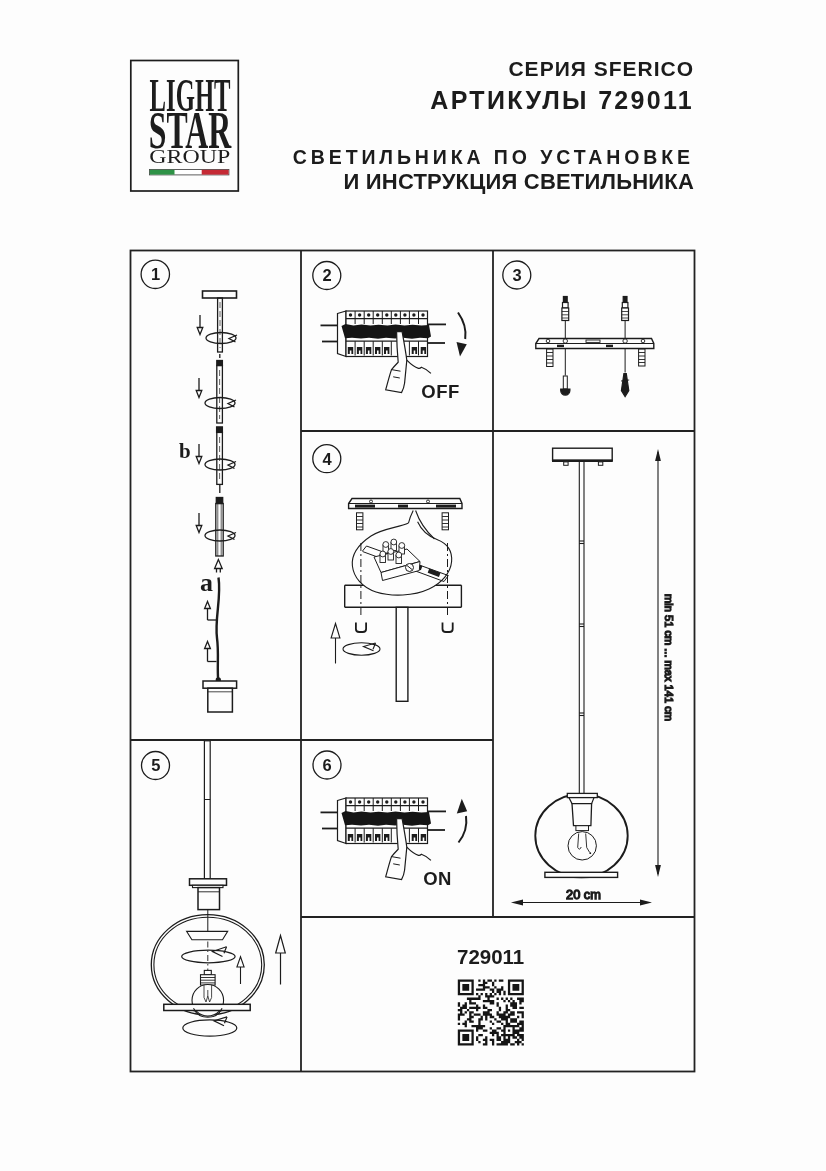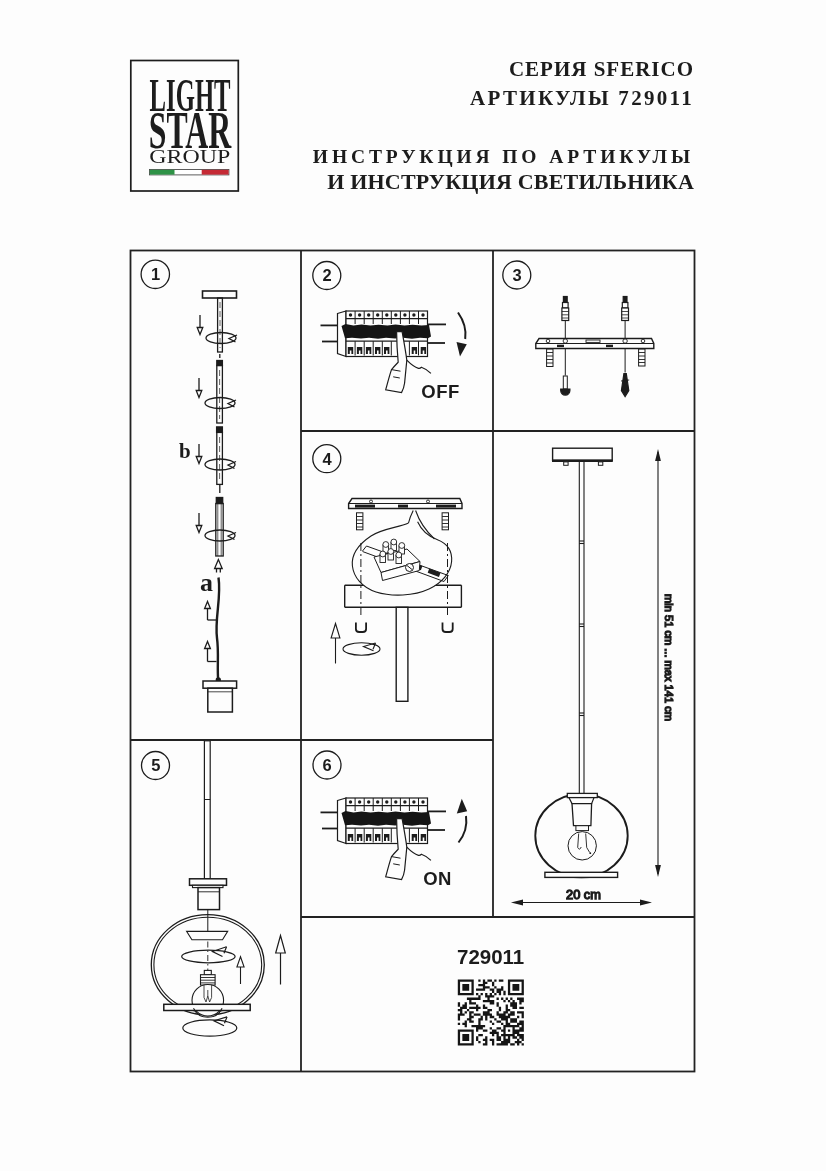--- a/index.html
+++ b/index.html
@@ -1,18 +1,18 @@
 <!DOCTYPE html>
 <html><head>
 <meta charset="utf-8">
 <style>
 html,body{margin:0;padding:0;}
 body{width:826px;height:1171px;background:#fdfdfd;font-family:"Liberation Sans",sans-serif;position:relative;overflow:hidden;}
 .abs{position:absolute;}
-.hdr{position:absolute;right:132px;text-align:right;font-weight:bold;color:#1c1c1c;white-space:nowrap;font-family:Liberation Serif, serif;}
+.hdr{position:absolute;right:132px;text-align:right;font-weight:bold;color:#1c1c1c;white-space:nowrap;}
 </style>
 </head>
 <body>
 
 <svg class="abs" style="left:0;top:0;" width="826" height="240" viewBox="0 0 826 240">
 
 <rect x="130.8" y="60.5" width="107.5" height="130.5" fill="#fdfdfd" stroke="#1d1d1d" stroke-width="1.7"></rect>
 
 <text x="149.6" y="111.4" fill="#1d1d1d" font-family="Liberation Serif,serif" font-weight="bold" font-size="46.5" textLength="81" lengthAdjust="spacingAndGlyphs">LIGHT</text>
 
@@ -22,23 +22,23 @@
 
 <g>
 <rect x="149.5" y="169.5" width="79.4" height="5.4" fill="#ffffff" stroke="#4a4a4a" stroke-width="0.9"></rect>
 <rect x="149.8" y="169.8" width="24.7" height="4.8" fill="#2e9246"></rect>
 <rect x="201.7" y="169.8" width="26.9" height="4.8" fill="#c52a35"></rect>
 </g>
 </svg>
 
 <div class="hdr" style="top:57px;font-size:21px;letter-spacing:1px;">СЕРИЯ SFERICO</div>
 
-<div class="hdr" style="top:86.4px;font-size:21px;letter-spacing:2.3px;">АРТИКУЛЫ 729011</div>
-
-<div class="hdr" style="top:146px;font-size:19.5px;letter-spacing:3.9px;">ИНСТРУКЦИЯ ПО АРТИКУЛЫ</div>
+<div class="hdr" style="top:86.4px;font-size:25px;letter-spacing:2.3px;">АРТИКУЛЫ 729011</div>
+
+<div class="hdr" style="top:146px;font-size:19.5px;letter-spacing:3.9px;">СВЕТИЛЬНИКА ПО УСТАНОВКЕ</div>
 
 <div class="hdr" style="top:169px;font-size:22px;letter-spacing:0.2px;">И ИНСТРУКЦИЯ СВЕТИЛЬНИКА</div>
 
 <svg class="abs" style="left:0;top:0;" width="826" height="1171" viewBox="0 0 826 1171" fill="none" stroke="none">
 <defs>
 <g id="breaker" stroke="#1c1c1c" stroke-width="1.2" fill="none">
 
   <line x1="320.5" y1="325.4" x2="338" y2="325.4" stroke-width="1.8"></line>
   <line x1="322" y1="341.5" x2="338" y2="341.5" stroke-width="1.8"></line>
 

